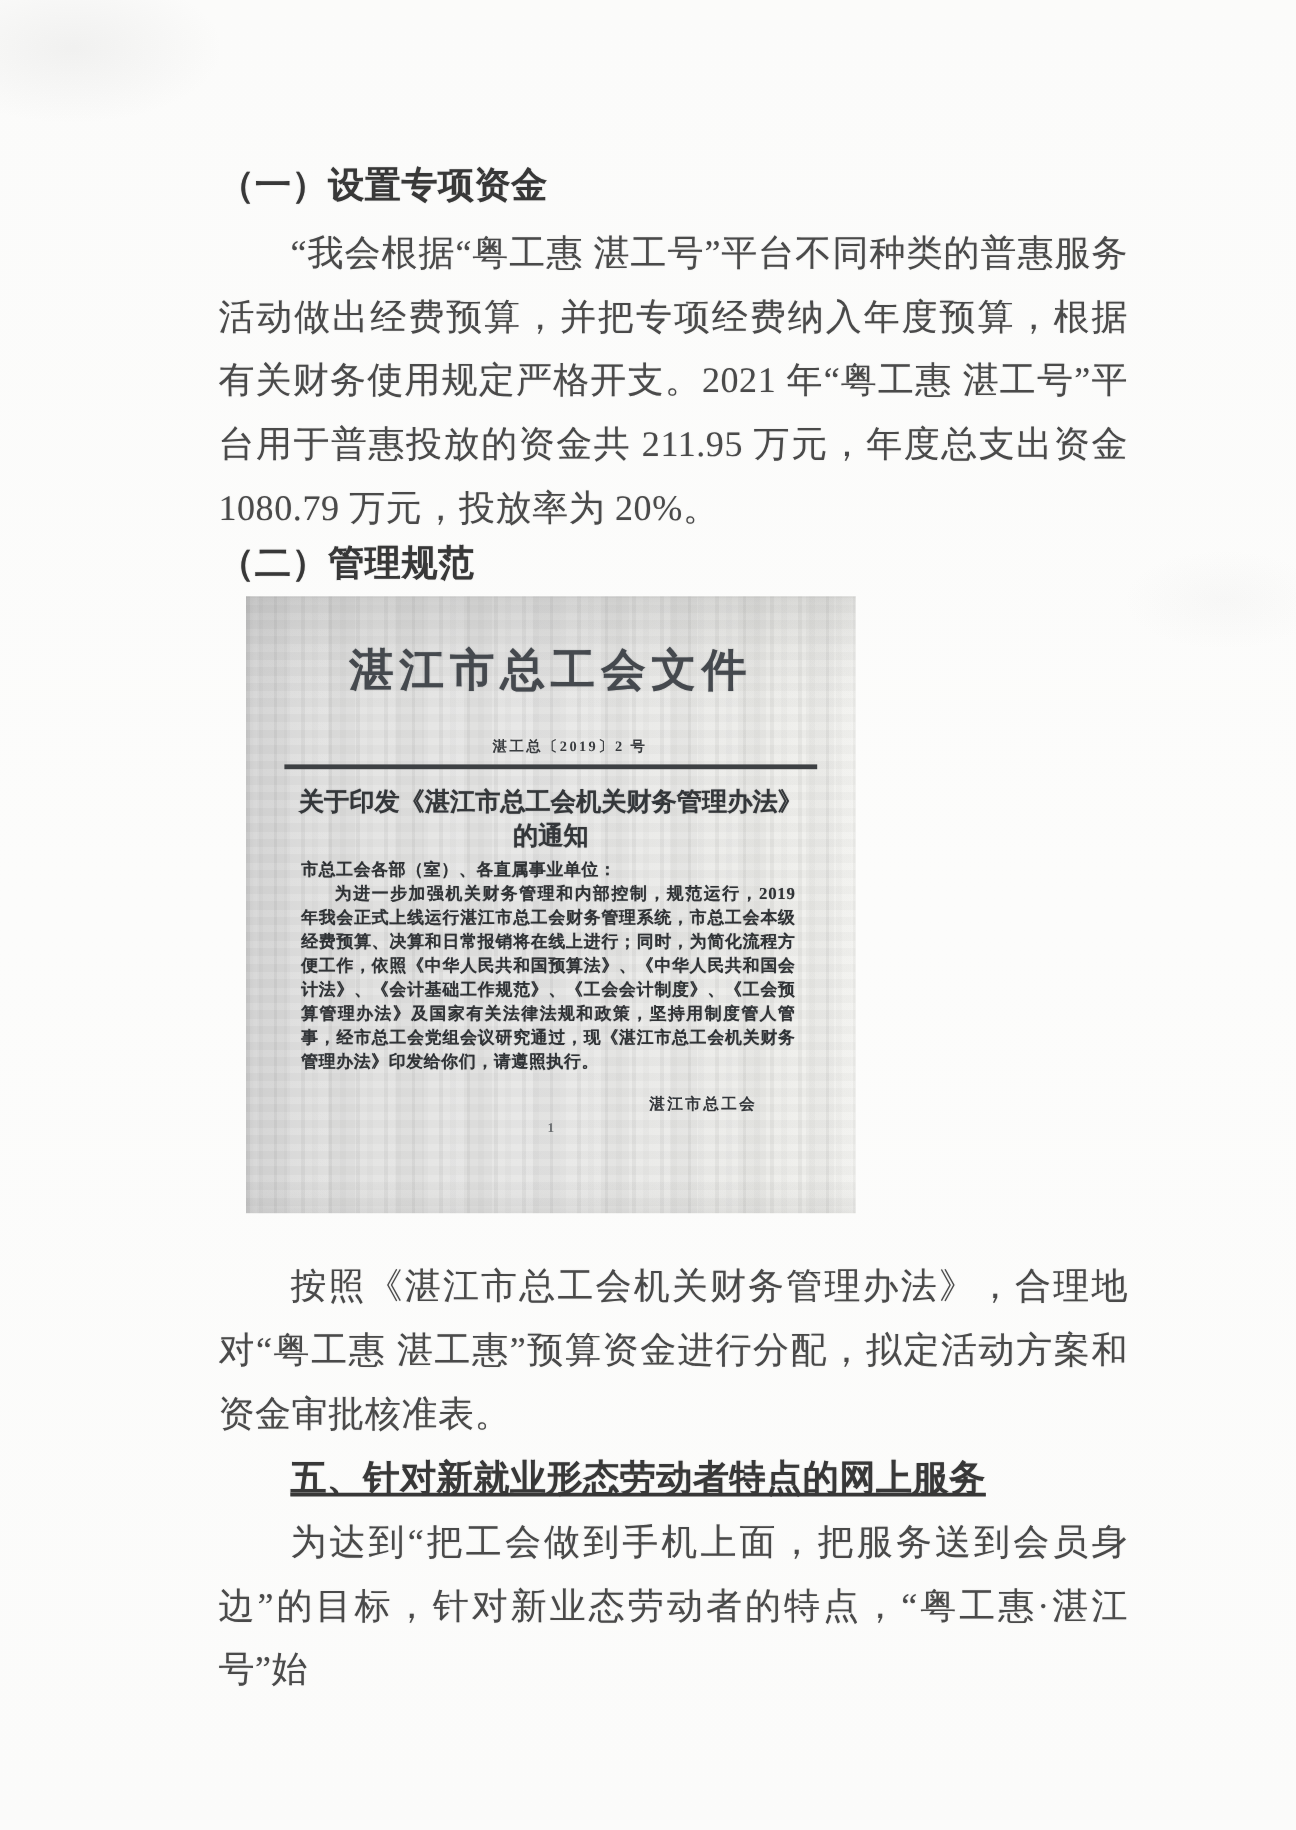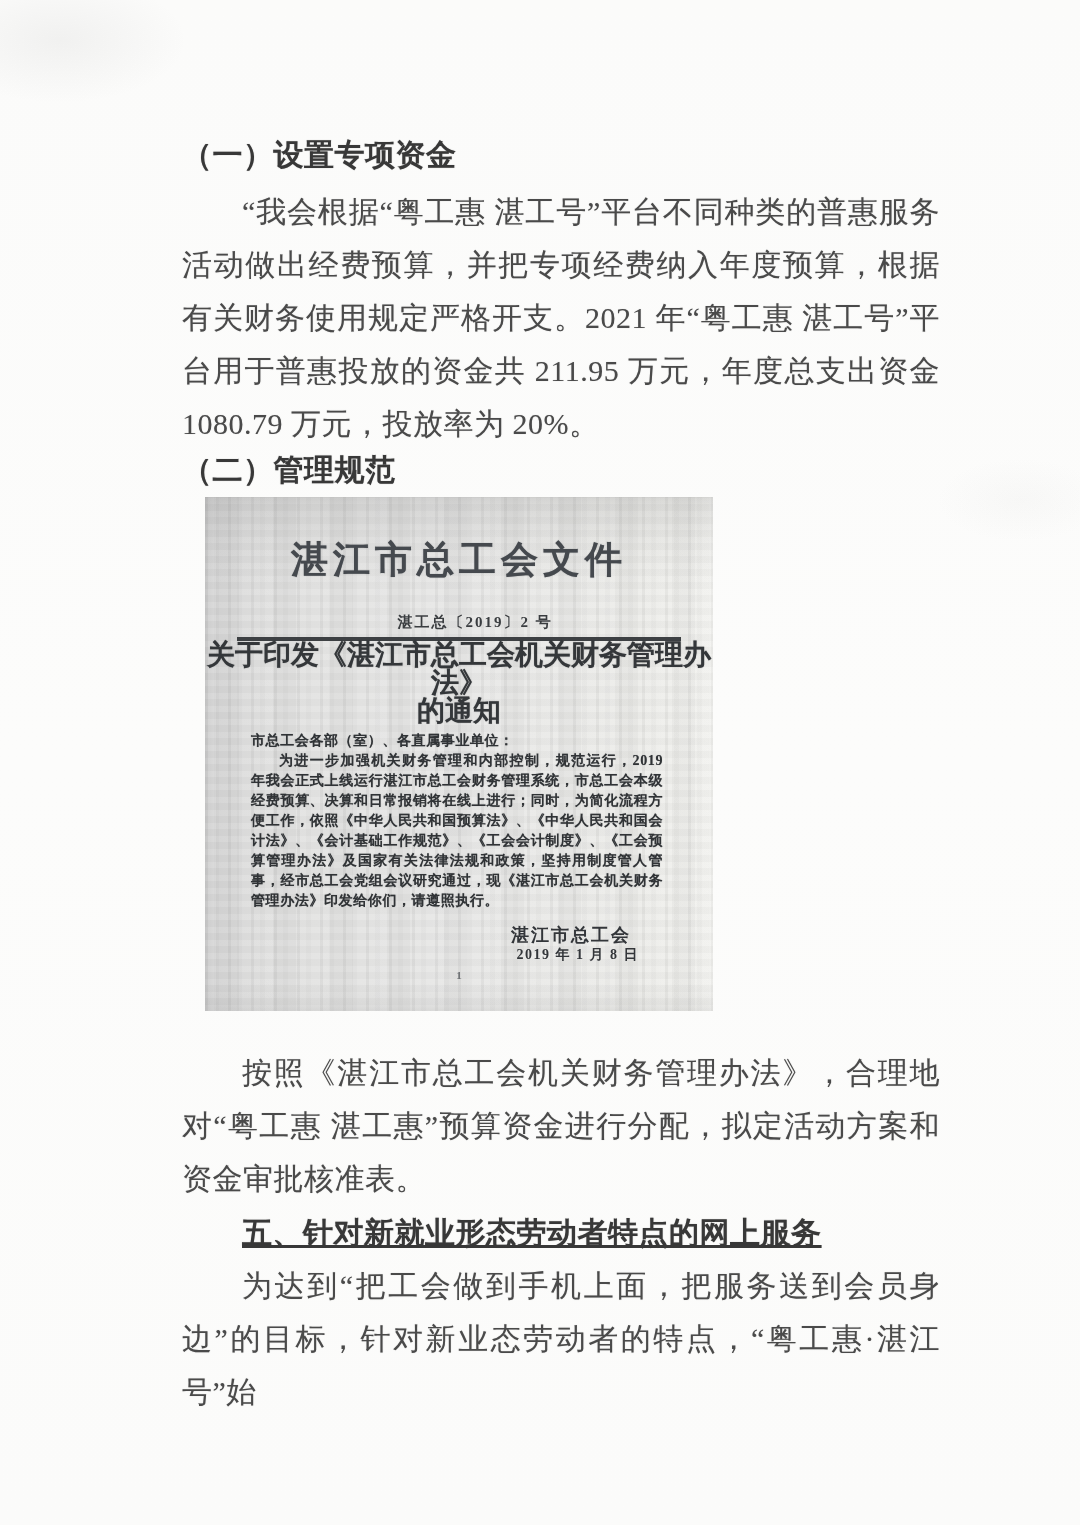--- a/index.html
+++ b/index.html
@@ -65,36 +65,37 @@
     font-size:37px;
     line-height:46px;
     font-weight:700;
     letter-spacing:5px;
     color:#45494e;
     text-shadow:0 0 1px rgba(50,55,60,0.55);
   }
   .scan-docnum{
     margin-top:30px;
     text-align:center;
-    font-size:15px;
+    font-size:12px;
     line-height:18px;
     font-weight:700;
     letter-spacing:2px;
     color:#3a3d40;
     padding-left:32px;
   }
   .scan-rule{
     width:444px;
     margin:6px auto 0 auto;
     border:none;
     border-top:4px solid #3d4043;
   }
   .scan-subject{
+    margin-top:13px;
     text-align:center;
-    font-size:28px;
+    font-size:21px;
     line-height:28px;
     font-weight:700;
     color:#34373a;
     text-shadow:0 0 1px rgba(45,48,52,0.5);
   }
   .scan-body{
     margin-top:6px;
     padding:0 50px 0 46px;
     font-size:14px;
     line-height:20px;
@@ -102,21 +103,21 @@
     letter-spacing:0.6px;
     text-align:justify;
     color:#303336;
     text-shadow:0 0 0.8px rgba(48,52,56,0.5);
   }
   .scan-body .indent{ text-indent:2em; }
   .scan-sign{
     margin-top:14px;
     padding-right:82px;
     text-align:right;
-    font-size:18px;
+    font-size:13px;
     line-height:20px;
     font-weight:700;
     letter-spacing:2px;
     color:#33363a;
   }
   .scan-date{
     padding-right:74px;
     text-align:right;
     font-size:14px;
     line-height:20px;
@@ -160,21 +161,20 @@
     <hr class="scan-rule">
     <div class="scan-subject">
       <div>关于印发《湛江市总工会机关财务管理办法》</div>
       <div>的通知</div>
     </div>
     <div class="scan-body">
       <div>市总工会各部（室）、各直属事业单位：</div>
       <div class="indent">为进一步加强机关财务管理和内部控制，规范运行，2019 年我会正式上线运行湛江市总工会财务管理系统，市总工会本级经费预算、决算和日常报销将在线上进行；同时，为简化流程方便工作，依照《中华人民共和国预算法》、《中华人民共和国会计法》、《会计基础工作规范》、《工会会计制度》、《工会预算管理办法》及国家有关法律法规和政策，坚持用制度管人管事，经市总工会党组会议研究通过，现《湛江市总工会机关财务管理办法》印发给你们，请遵照执行。</div>
     </div>
     <div class="scan-sign">湛江市总工会</div>
-    <div class="scan-date">2019 年 1 月 8 日</div>
     <div class="scan-pagemark">1</div>
   </div>
 
   <div class="doc-block para p2-pos">按照《湛江市总工会机关财务管理办法》，合理地对“粤工惠 湛工惠”预算资金进行分配，拟定活动方案和资金审批核准表。</div>
 
   <div class="doc-block h-level h3-pos">五、针对新就业形态劳动者特点的网上服务</div>
 
   <div class="doc-block para p3-pos">为达到“把工会做到手机上面，把服务送到会员身边”的目标，针对新业态劳动者的特点，“粤工惠·湛江号”始</div>
 
 

